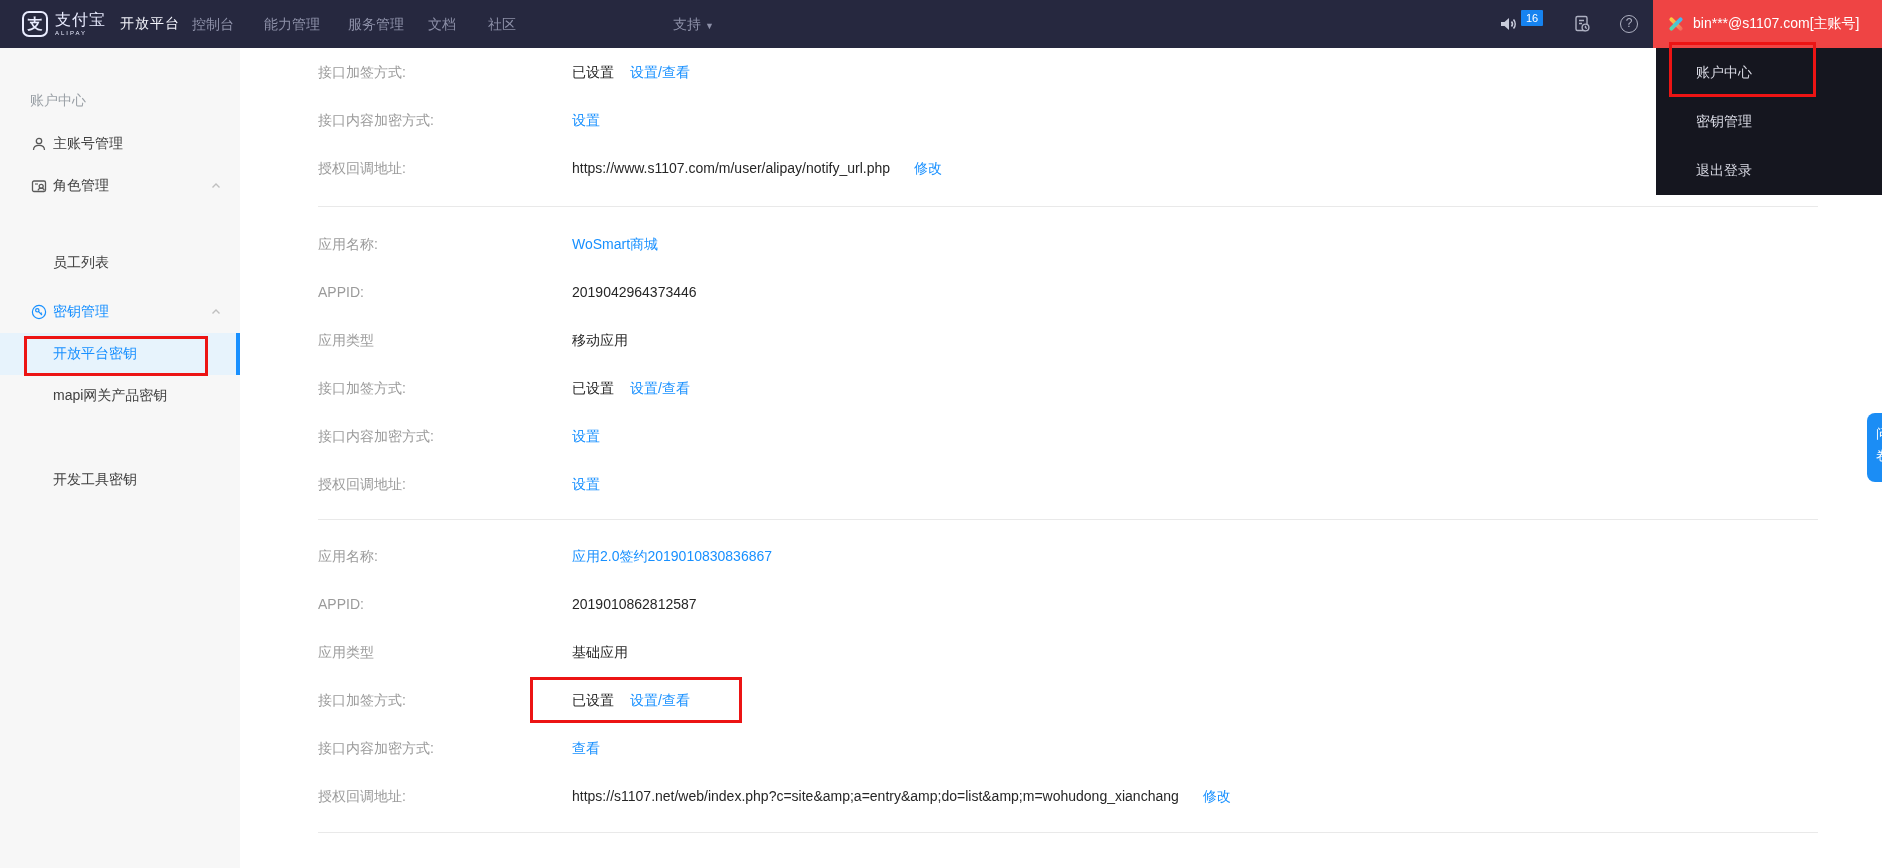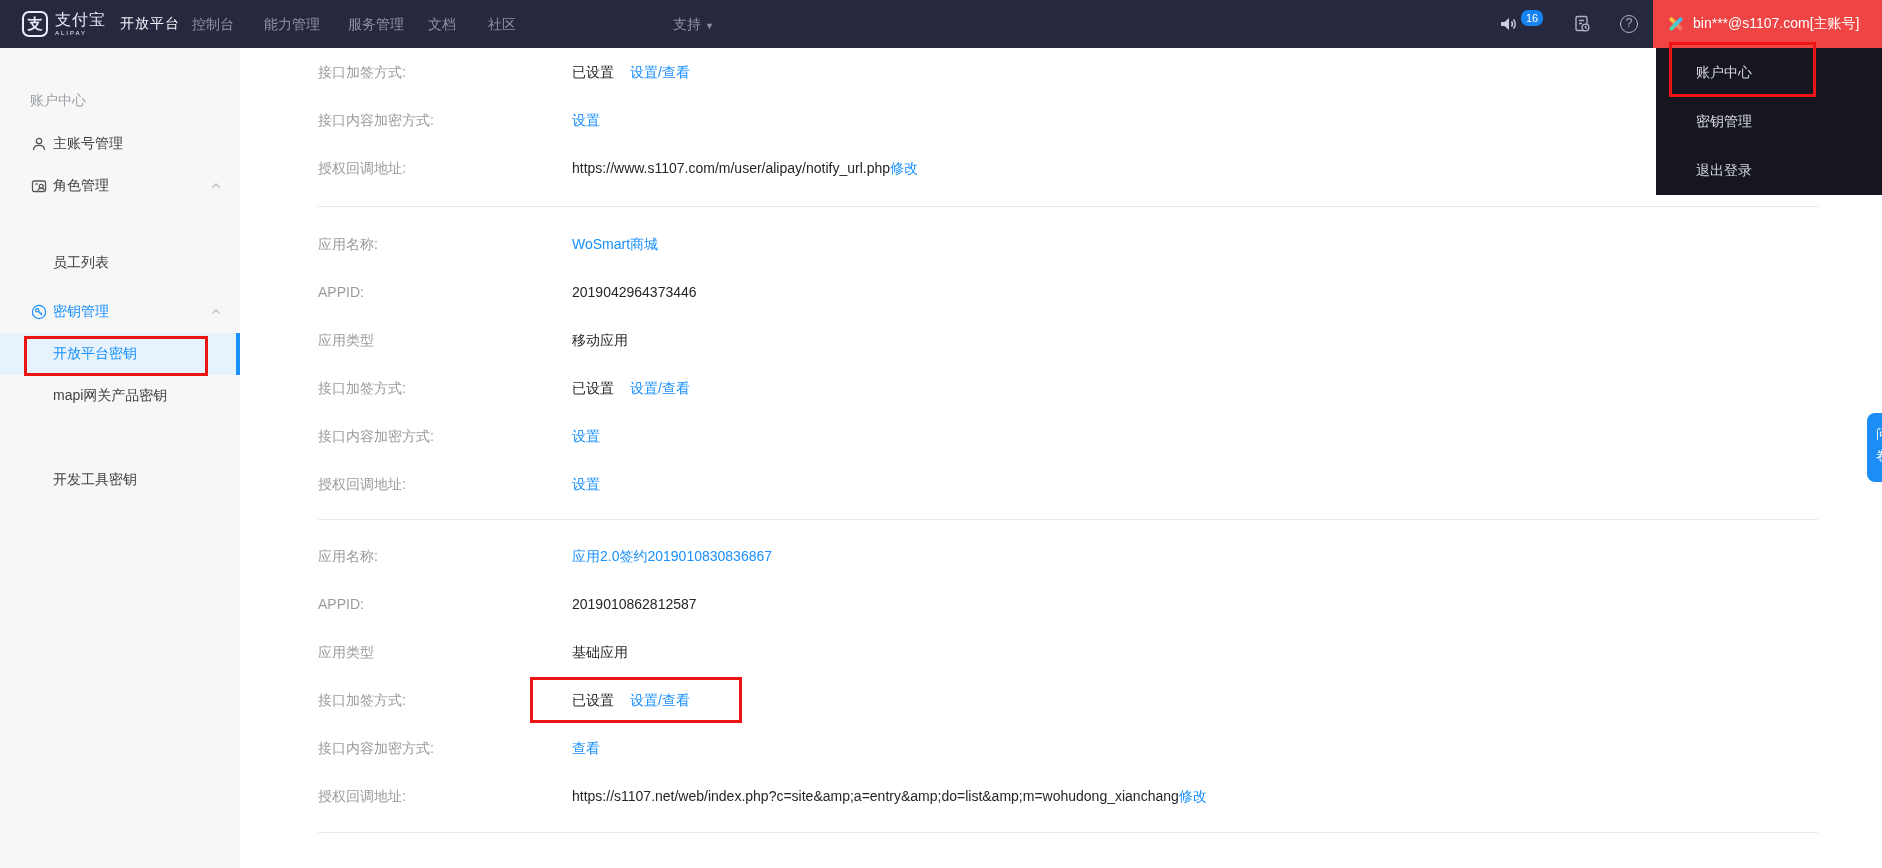--- a/index.html
+++ b/index.html
@@ -13,21 +13,21 @@
   .navbar{position:absolute;left:0;top:0;width:1882px;height:48px;background:#26283f;}
   .brand{position:absolute;left:22px;top:0;height:48px;display:flex;align-items:center;cursor:pointer;}
   .brand-logo{width:26px;height:26px;border:2px solid #e9ecff;border-radius:7px;display:flex;align-items:center;justify-content:center;color:#e9ecff;font-weight:bold;font-size:15px;}
   .brand-cn{margin-left:7px;display:flex;flex-direction:column;line-height:1;color:#e9ecff;}
   .brand-cn .cn{font-size:16px;letter-spacing:1px;}
   .brand-cn .en{font-size:6px;letter-spacing:2px;margin-top:2px;}
   .brand-product{margin-left:14px;color:#f2f3fa;font-size:14px;font-weight:500;letter-spacing:1px;}
   .nav-item{position:absolute;top:0;height:48px;line-height:48px;color:#8d90a8;font-size:14px;cursor:pointer;white-space:nowrap;}
   .nav-caret{font-size:9px;margin-left:4px;color:#8d90a8;}
   .nav-iconbtn{position:absolute;top:0;height:48px;display:flex;align-items:center;cursor:pointer;}
-  .badge{position:absolute;left:1521px;top:10px;height:16px;min-width:16px;padding:0 5px;background:#1683f0;border-radius:7px;color:#fff;font-size:11px;line-height:16px;text-align:center;}
+  .badge{position:absolute;left:1521px;top:10px;height:16px;min-width:16px;padding:0 5px;background:#1683f0;border-radius:1px;color:#fff;font-size:11px;line-height:16px;text-align:center;}
   .help-circle{width:18px;height:18px;border:1.5px solid #aeb1c2;border-radius:50%;color:#aeb1c2;font-size:12px;line-height:15px;text-align:center;}
   .user-trigger{position:absolute;left:1653px;top:0;width:229px;height:48px;background:#ef4444;display:flex;align-items:center;padding-left:14px;cursor:pointer;}
   .user-name{color:#fff;font-size:14px;margin-left:8px;white-space:nowrap;}
   
   .dropdown{position:absolute;left:1656px;top:48px;width:226px;height:147px;background:#15161f;z-index:5;}
   .dropdown-item{height:49px;line-height:49px;padding-left:40px;color:#d7d8e2;font-size:14px;cursor:pointer;}
   
   .sidebar{position:absolute;left:0;top:48px;width:240px;height:820px;background:#f7f7f7;}
   .side-row{position:absolute;left:0;width:240px;height:42px;display:flex;align-items:center;cursor:pointer;color:#404040;}
   .side-header{color:#9aa0a6;cursor:default;}
@@ -38,21 +38,21 @@
   .side-row.active{background:#e7f3fc;}
   .side-row.active .side-label{color:#1890ff;}
   .active-bar{position:absolute;right:0;top:0;width:4px;height:42px;background:#1890ff;}
   
   .content{position:absolute;left:240px;top:48px;width:1642px;height:820px;background:#fff;}
   .crow{position:absolute;height:20px;line-height:20px;display:flex;align-items:center;white-space:nowrap;}
   .clabel{display:inline-block;width:254px;color:#9b9b9b;}
   .cvalue{color:#262626;}
   .clink{color:#1890ff;cursor:pointer;}
   .gap16{margin-left:16px;}
-  .gap12{margin-left:0;}
+  .gap12{margin-left:24px;}
   .divider{position:absolute;left:318px;width:1500px;height:1px;background:#e9e9e9;}
   
   .redbox{position:absolute;border:3px solid #ec1414;z-index:9;pointer-events:none;}
   
   .feedback-tab{position:absolute;left:1867px;top:413px;width:44px;height:69px;background:#1b8df5;border-radius:8px 0 0 8px;color:#fff;font-size:13px;padding:10px 0 0 9px;line-height:22px;cursor:pointer;z-index:4;}
   .feedback-tab span{display:block;}
   svg{display:block;}
 </style>
 </head>
 <body>

